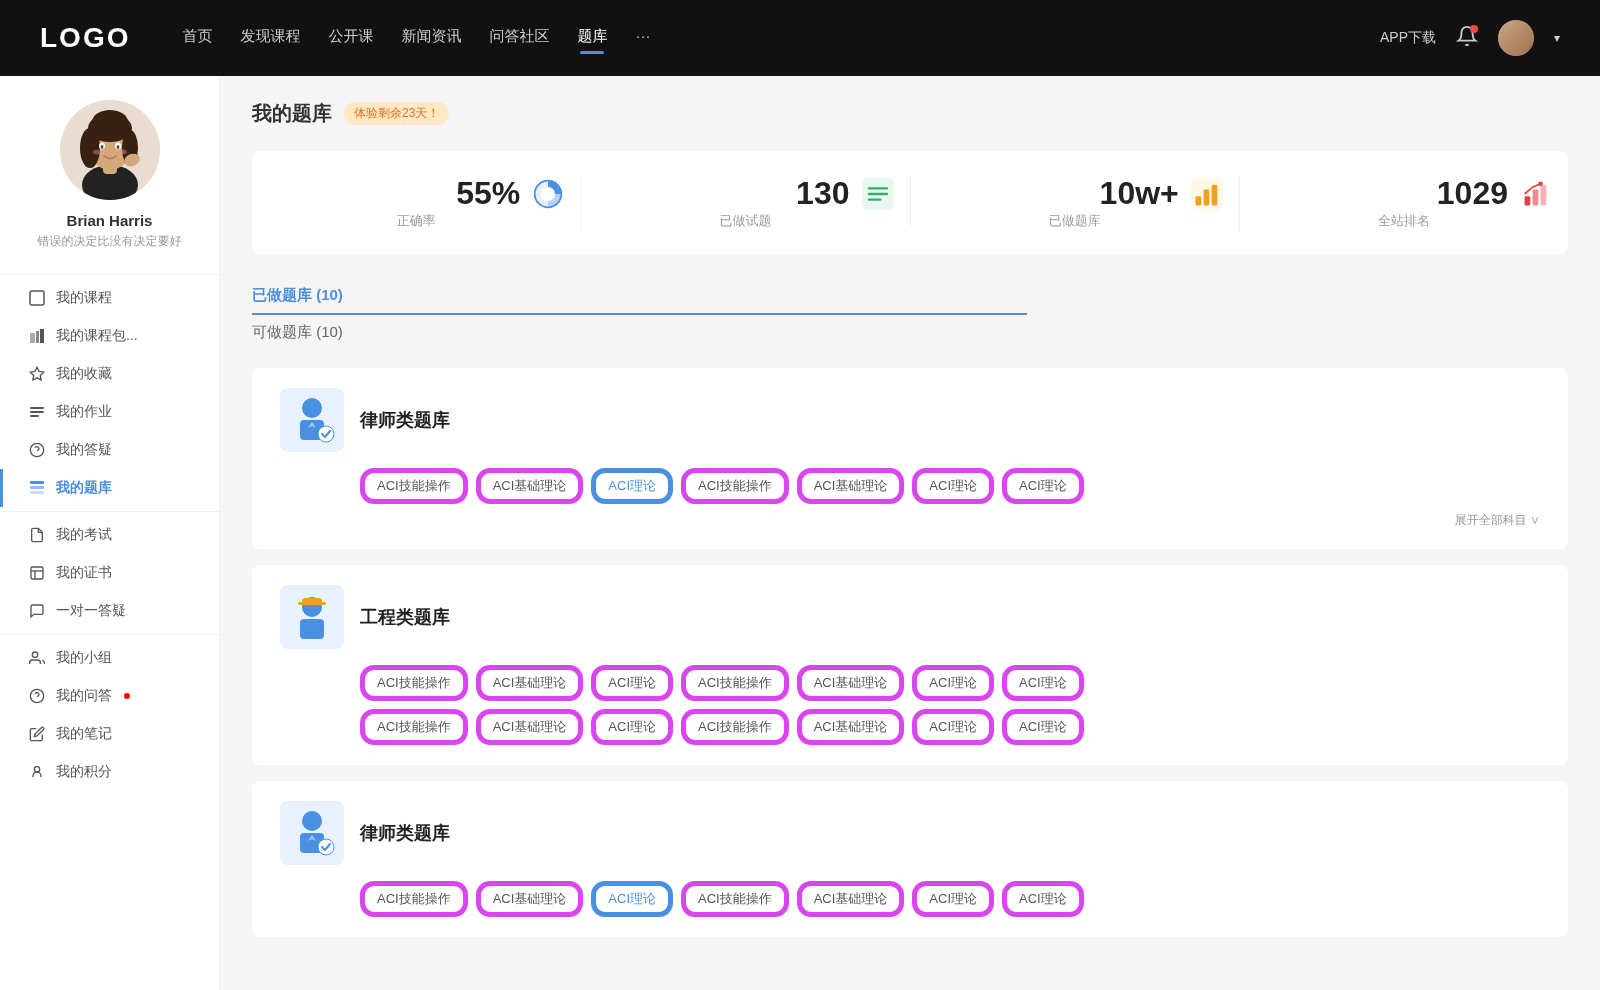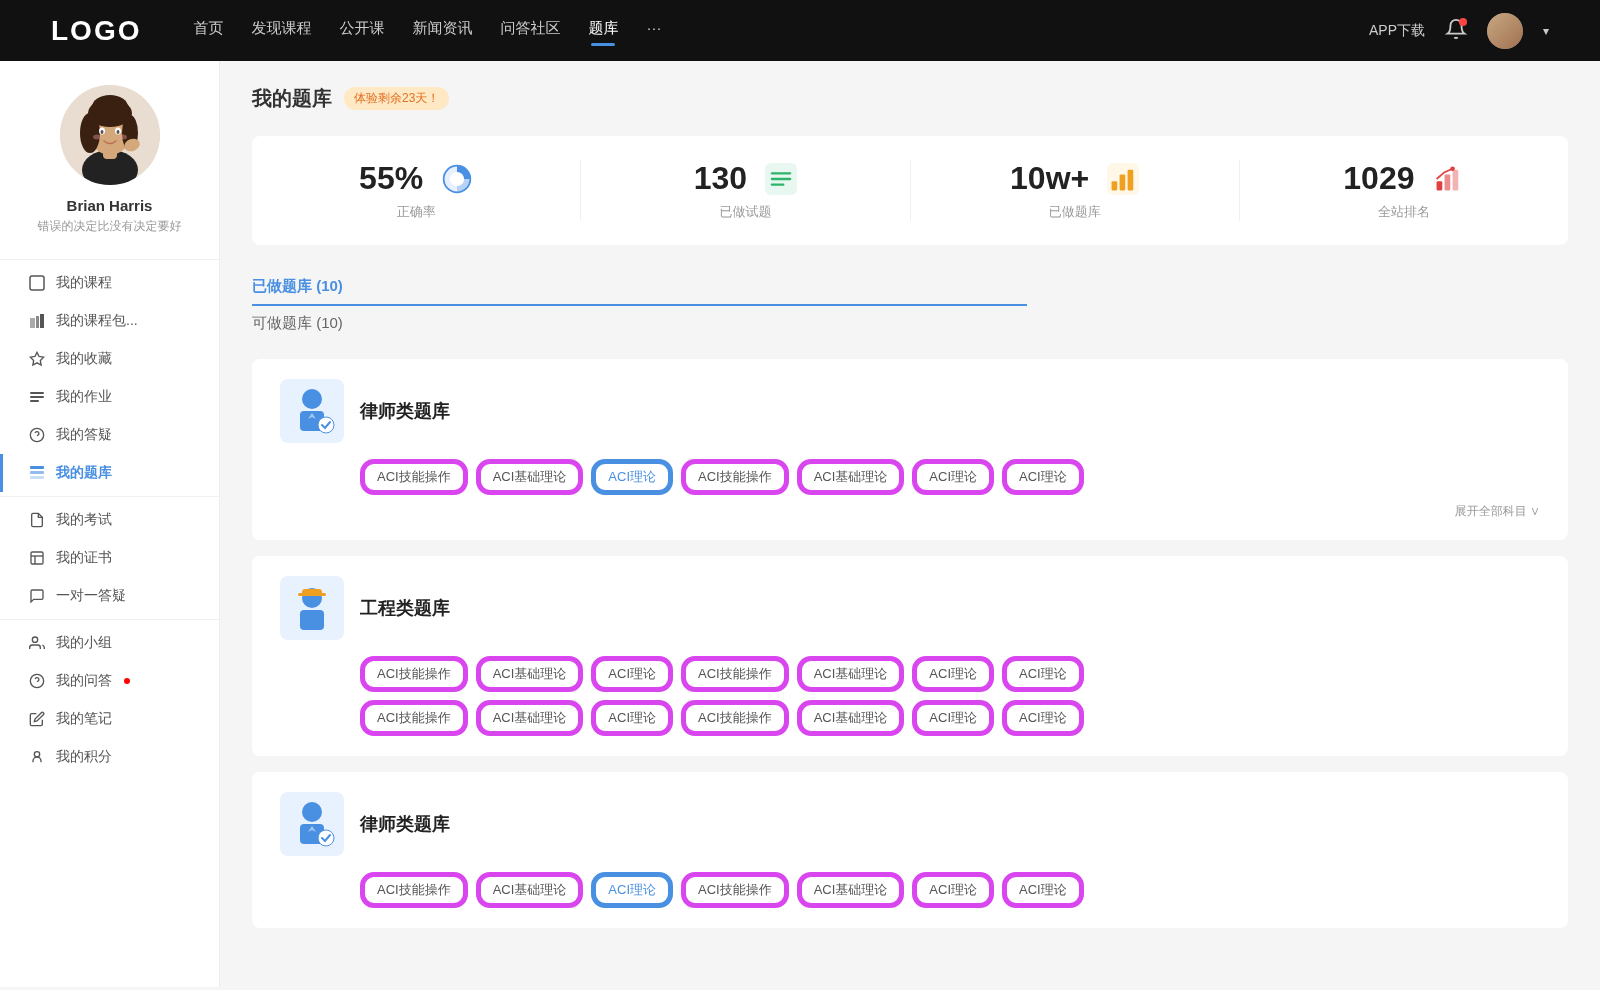--- a/index.html
+++ b/index.html
@@ -1,24 +1,24 @@
 <!DOCTYPE html>
 <html><head>
   <meta charset="utf-8">
   <style>
     * { box-sizing: border-box; margin: 0; padding: 0; }
     body { font-family: -apple-system, BlinkMacSystemFont, 'PingFang SC', 'Microsoft YaHei', sans-serif; background: #f5f5f5; }
 
     
     .navbar {
       background: #111;
-      height: 61px;
-      display: flex;
-      align-items: center;
-      padding: 0 51px;
+      height: 76px;
+      display: flex;
+      align-items: center;
+      padding: 0 40px;
       gap: 32px;
     }
     .navbar-logo {
       color: white;
       font-size: 28px;
       font-weight: bold;
       letter-spacing: 2px;
       margin-right: 20px;
     }
     .navbar-menu {
@@ -220,23 +220,23 @@
     .stat-item {
       flex: 1;
       text-align: center;
       border-right: 1px solid #f0f0f0;
       padding: 0 16px;
     }
     .stat-item:last-child { border-right: none; }
     .stat-top {
       display: flex;
       align-items: center;
-      justify-content: center;
-      gap: 18px;
-      margin-bottom: 6px;
+      justify-content: flex-end;
+      gap: 12px;
+      margin-bottom: 0;
     }
     .stat-number {
       font-size: 32px;
       font-weight: 700;
       color: #222;
     }
     .stat-icon {
       width: 32px;
       height: 32px;
       border-radius: 6px;

